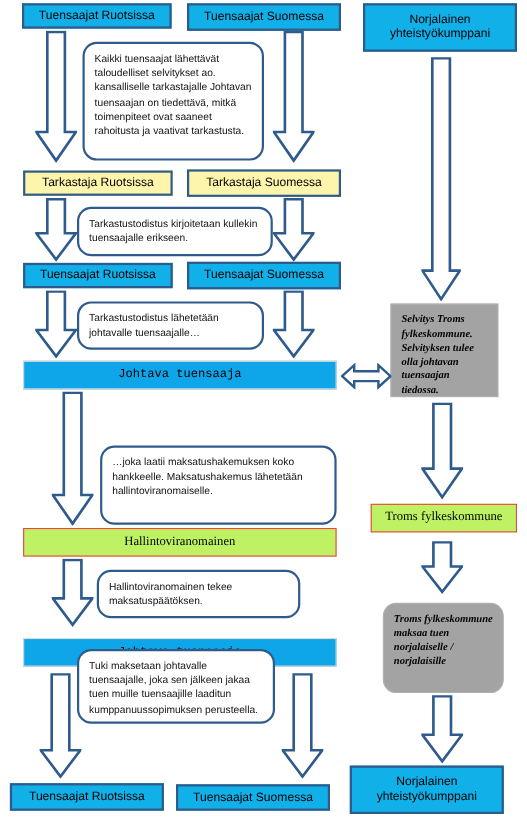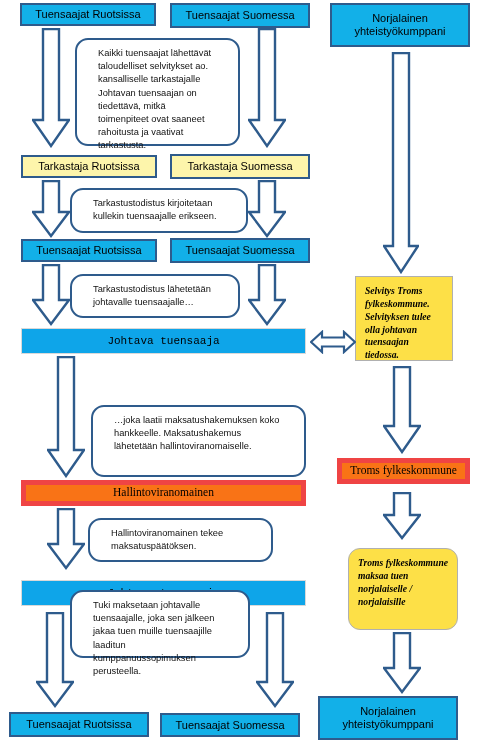--- a/index.html
+++ b/index.html
@@ -39,42 +39,42 @@
     font-size: 11px;
     font-family: "Liberation Sans", sans-serif;
   }
   .node-blue {
     background: #0ea5e9;
     border: 1px solid #d9d9d9;
     font-size: 11px;
     font-family: Liberation Mono, monospace;
   }
   .node-orange {
-    background: #f97316;
-    border: 5px solid #ef4444;
+    background: #bef264;
+    border: 1px solid #ef4444;
     font-size: 11.5px;
     font-family: "Liberation Serif", serif;
   }
   .callout {
     position: absolute;
     box-sizing: border-box;
     background: #ffffff;
     border: 2px solid #2e5b8c;
     border-radius: 13px;
     font-size: 9.3px;
     font-family: "Liberation Sans", sans-serif;
     color: #111111;
     line-height: 1.42;
-    padding: 7px 21px;
+    padding: 7px 9px;
     text-align: left;
   }
   .noteplain {
     position: absolute;
     box-sizing: border-box;
-    background: #fde047;
+    background: #a3a3a3;
     border: 1px solid #b0b0b0;
     font-family: "Liberation Serif", serif;
     font-style: italic;
     font-weight: bold;
     font-size: 9.6px;
     color: #000000;
     line-height: 1.34;
     padding: 8px 9px;
     text-align: left;
   }

